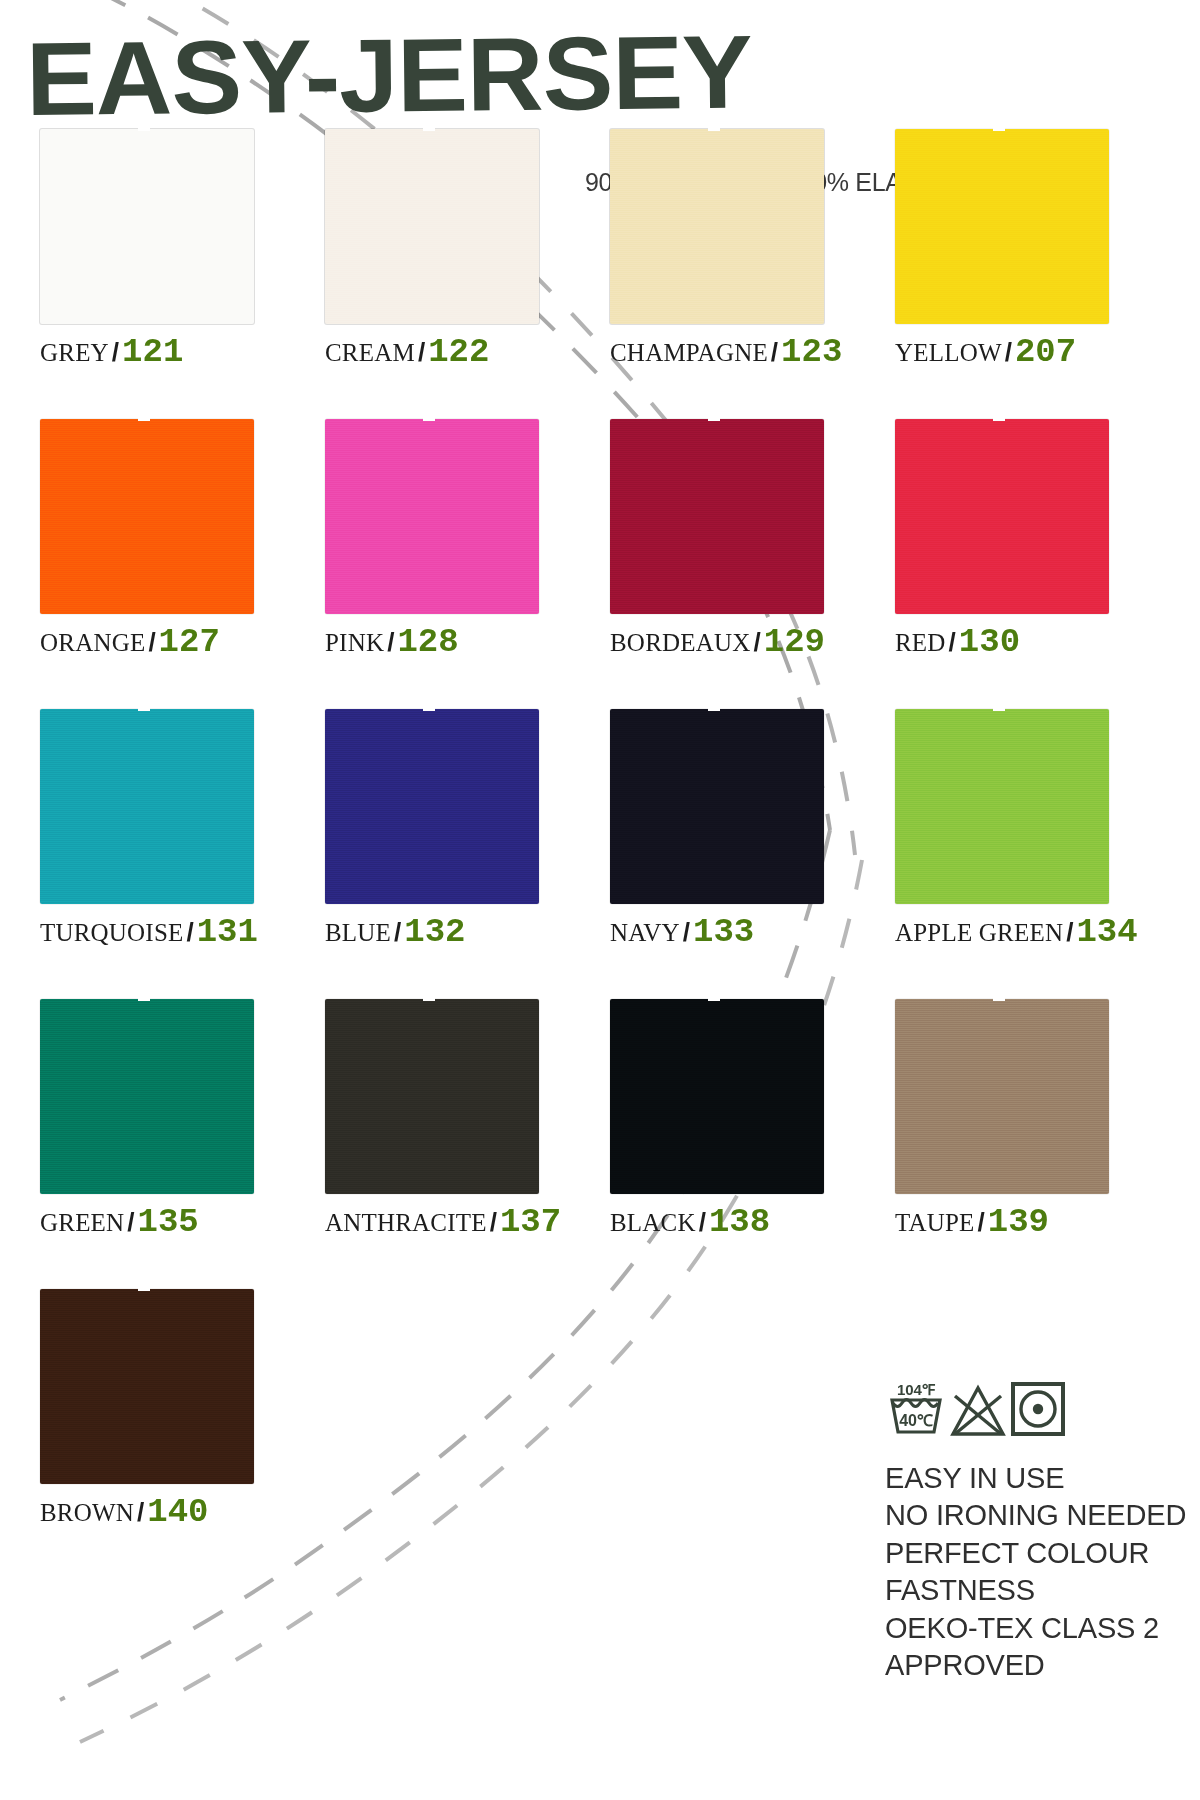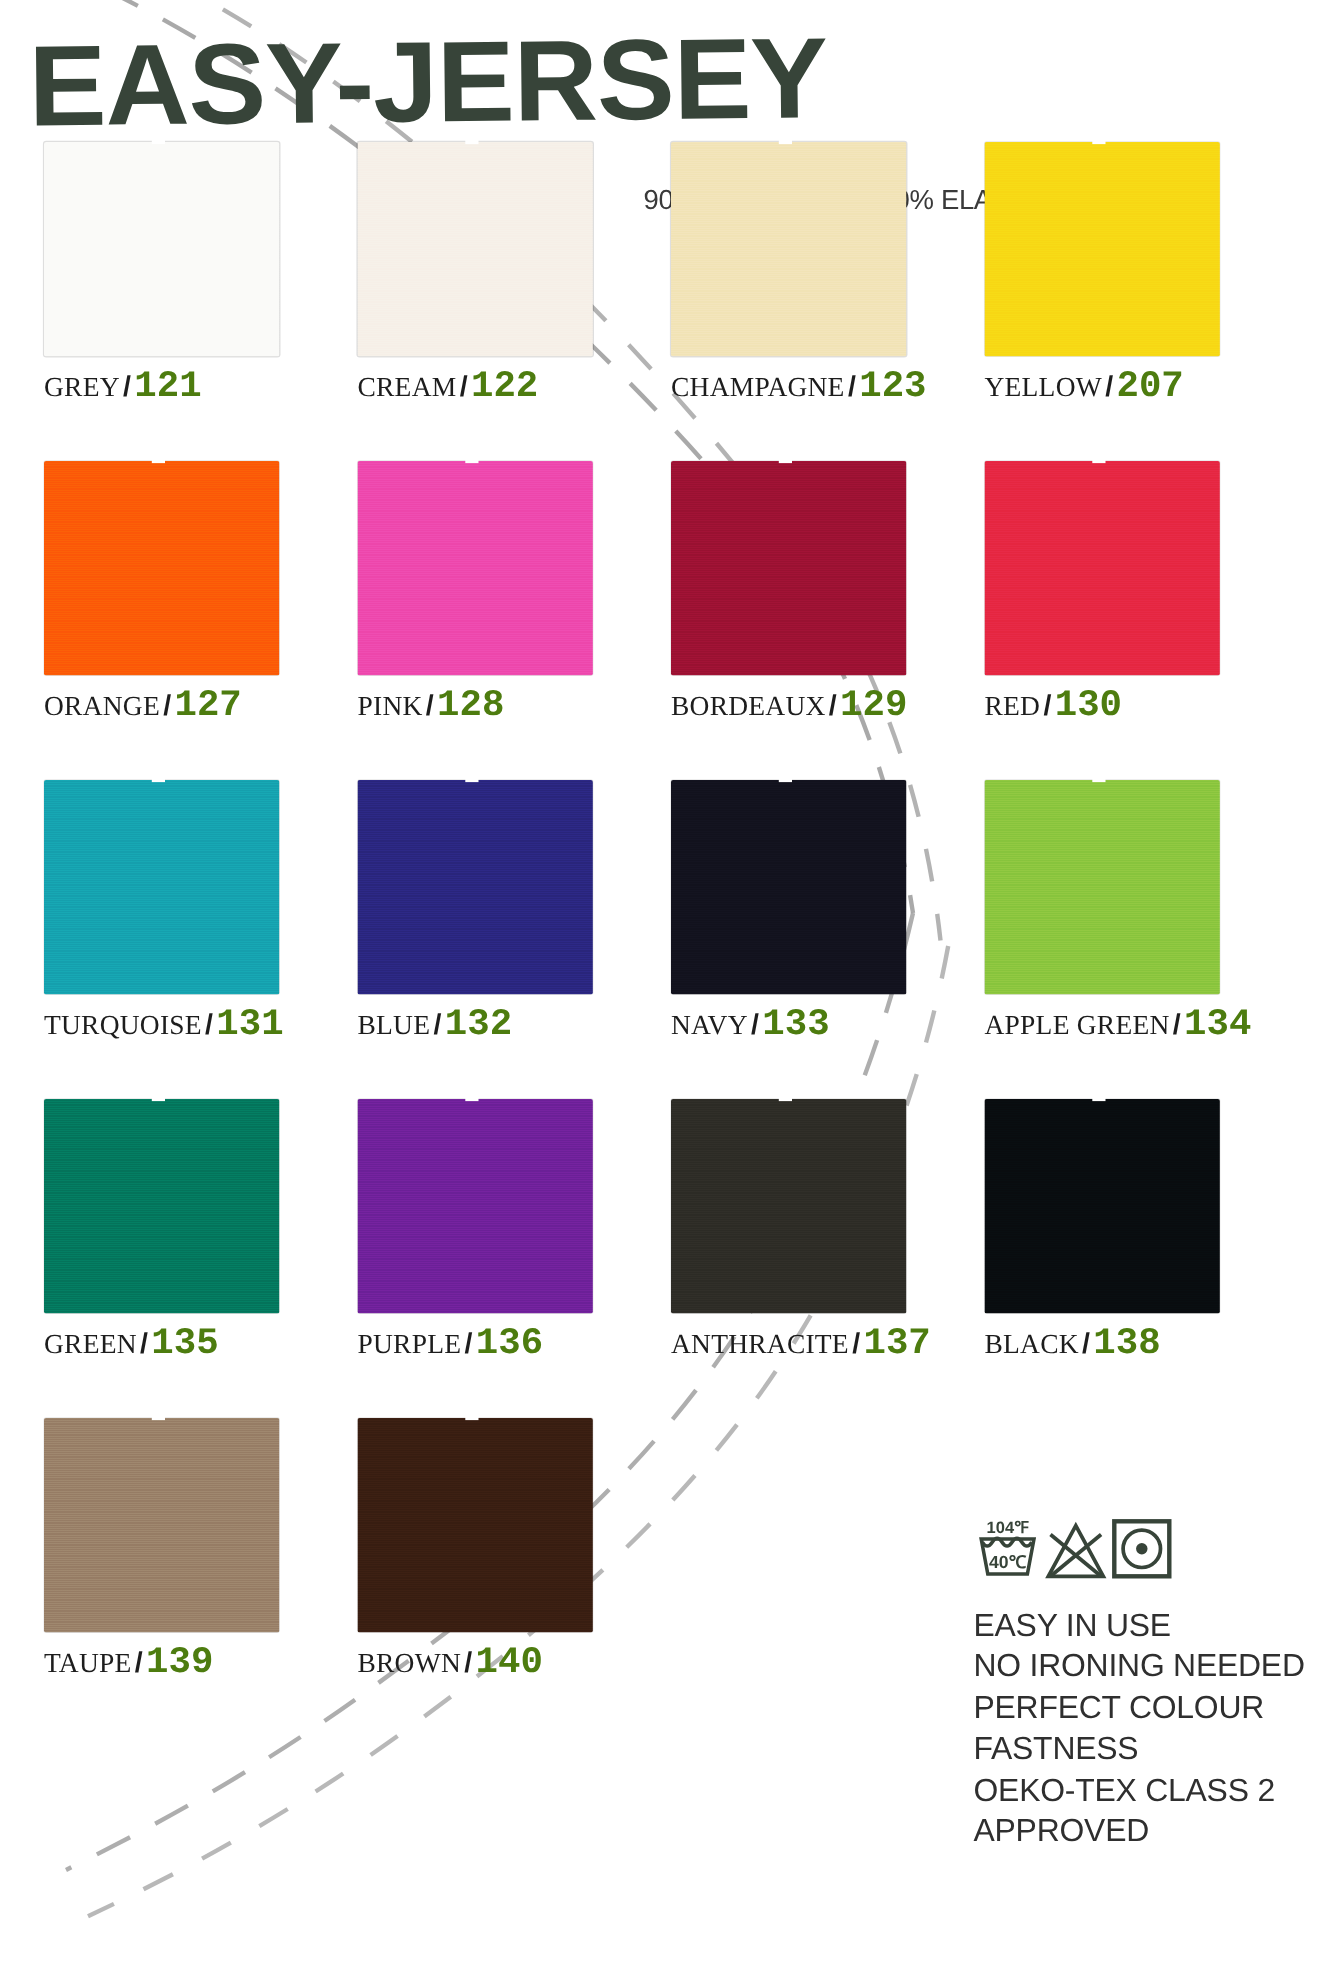--- a/index.html
+++ b/index.html
@@ -220,24 +220,20 @@
     </div>
     <div class="cell">
       <div class="swatch" style="background-color: rgb(140, 198, 63);"></div>
       <div class="caption"><span class="cap-name">APPLE GREEN</span><span class="cap-sep">/</span><span class="cap-code">134</span></div>
     </div>
     <div class="cell">
       <div class="swatch" style="background-color: rgb(4, 120, 94);"></div>
       <div class="caption"><span class="cap-name">GREEN</span><span class="cap-sep">/</span><span class="cap-code">135</span></div>
     </div>
     <div class="cell">
-      <div class="swatch" style="background-color: rgb(112, 33, 155);"></div>
-      <div class="caption"><span class="cap-name">PURPLE</span><span class="cap-sep">/</span><span class="cap-code">136</span></div>
-    </div>
-    <div class="cell">
       <div class="swatch" style="background-color: rgb(46, 45, 39);"></div>
       <div class="caption"><span class="cap-name">ANTHRACITE</span><span class="cap-sep">/</span><span class="cap-code">137</span></div>
     </div>
     <div class="cell">
       <div class="swatch" style="background-color: rgb(9, 13, 16);"></div>
       <div class="caption"><span class="cap-name">BLACK</span><span class="cap-sep">/</span><span class="cap-code">138</span></div>
     </div>
     <div class="cell">
       <div class="swatch" style="background-color: rgb(154, 129, 105);"></div>
       <div class="caption"><span class="cap-name">TAUPE</span><span class="cap-sep">/</span><span class="cap-code">139</span></div>

